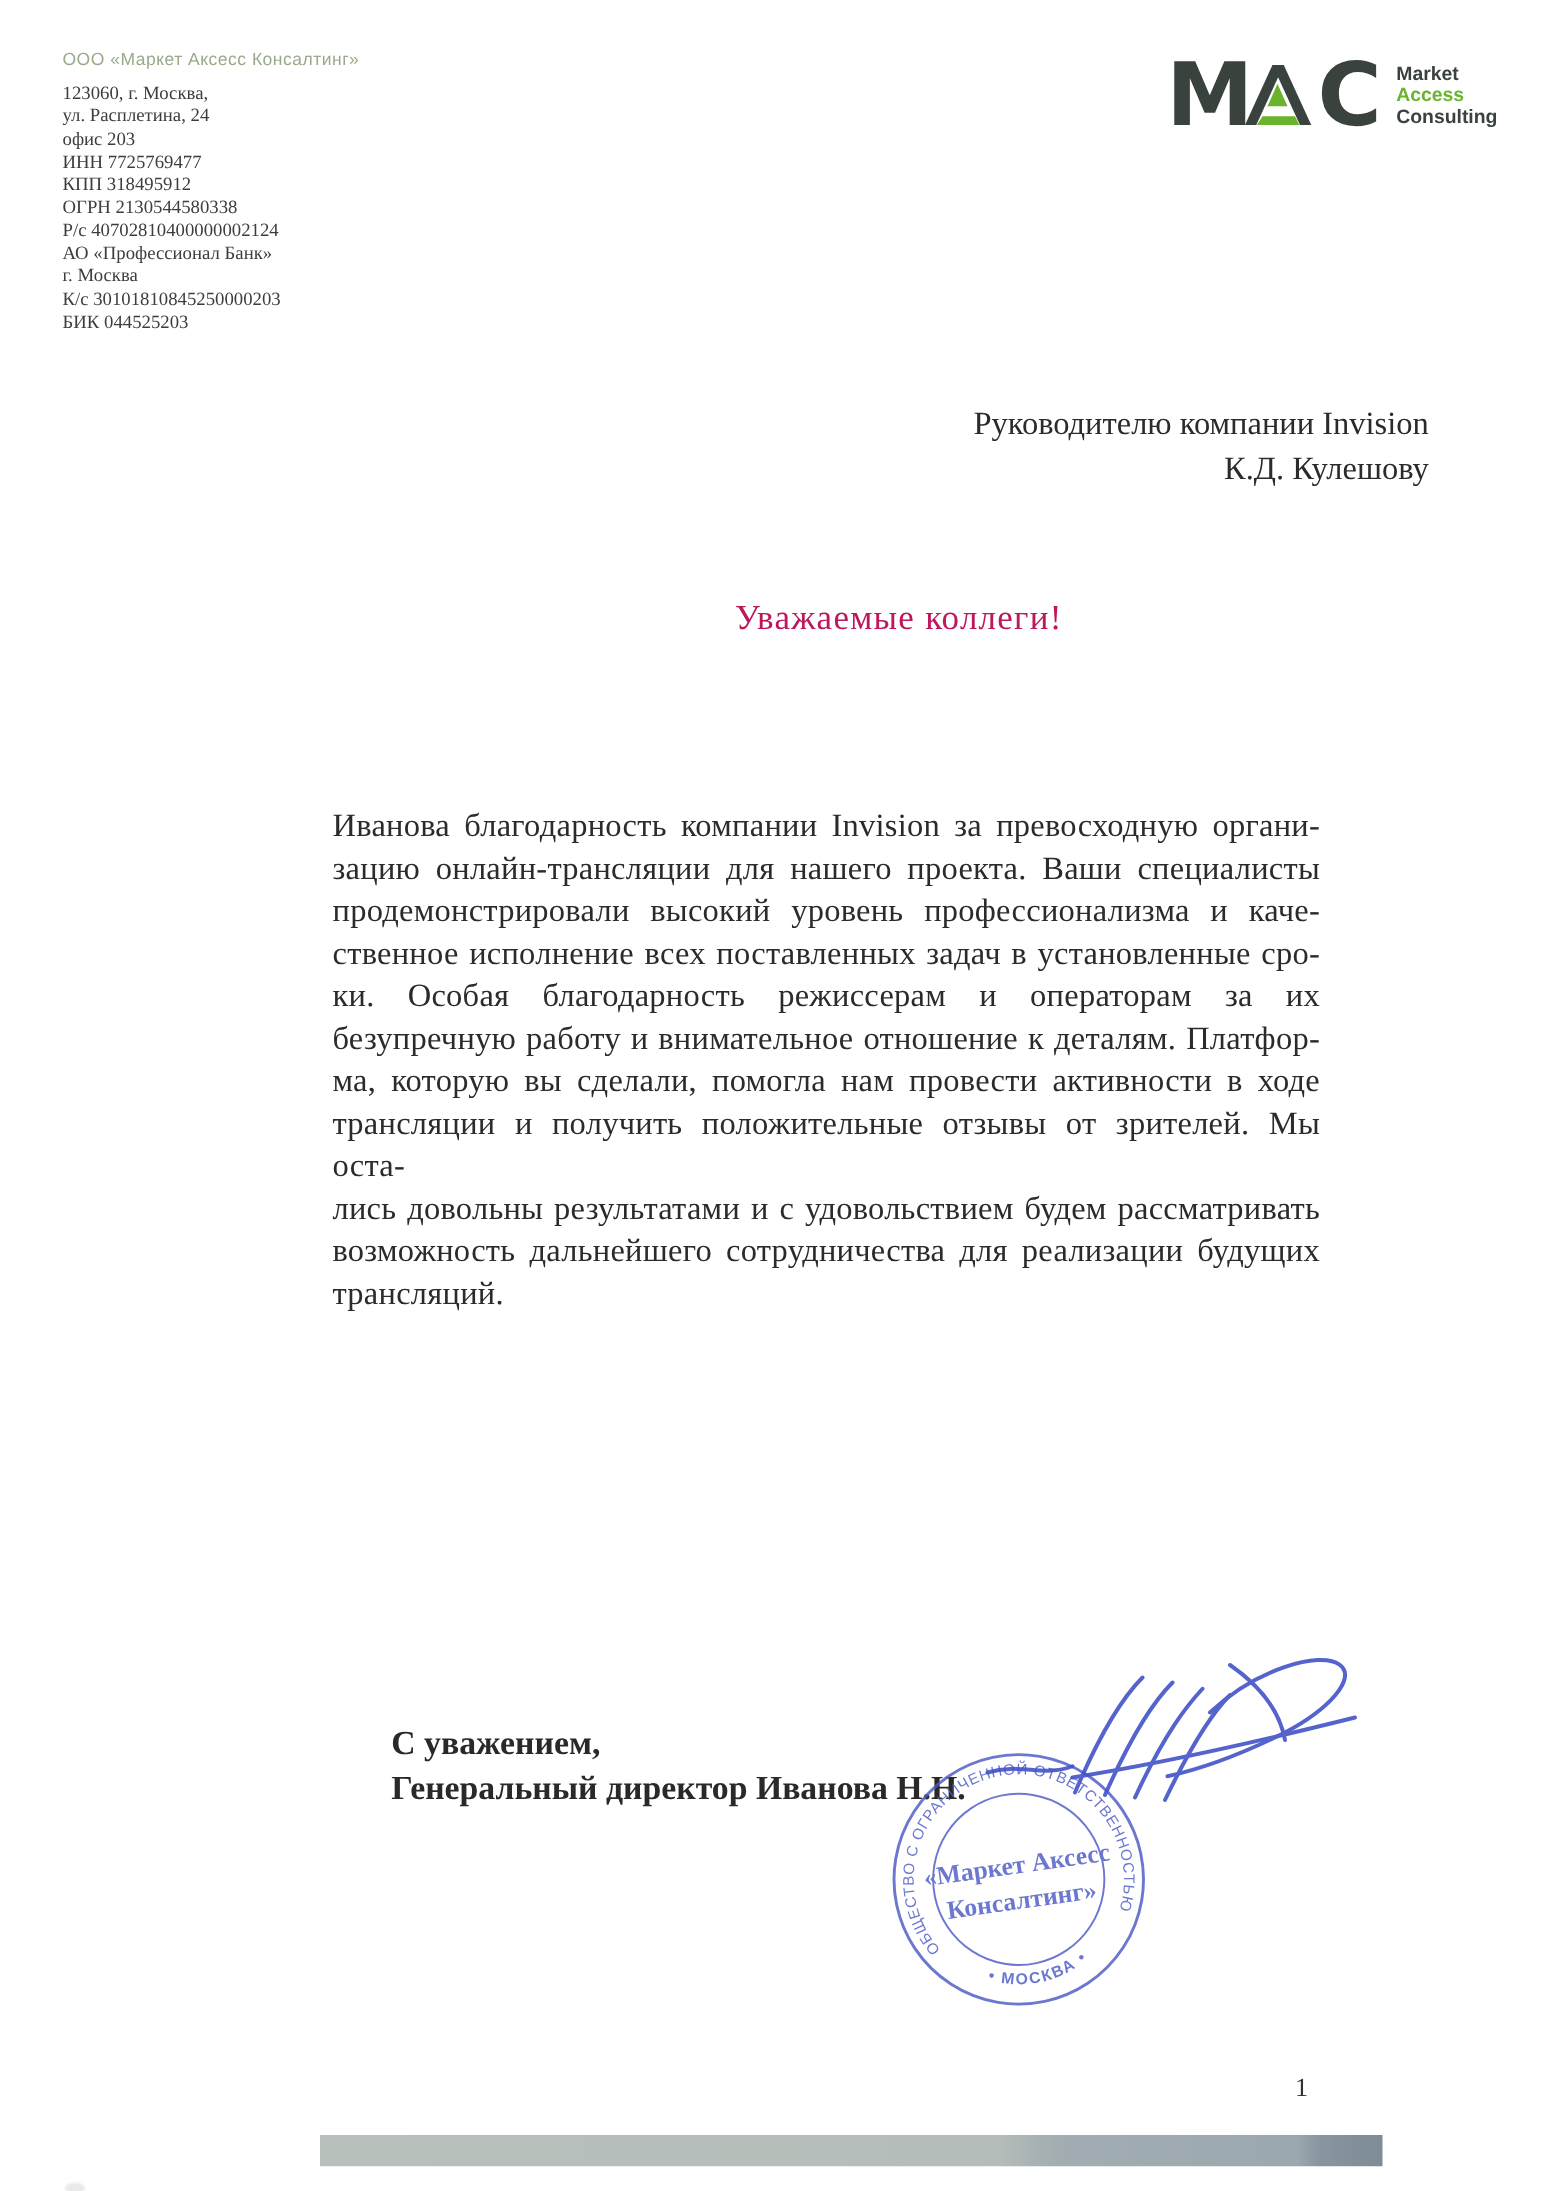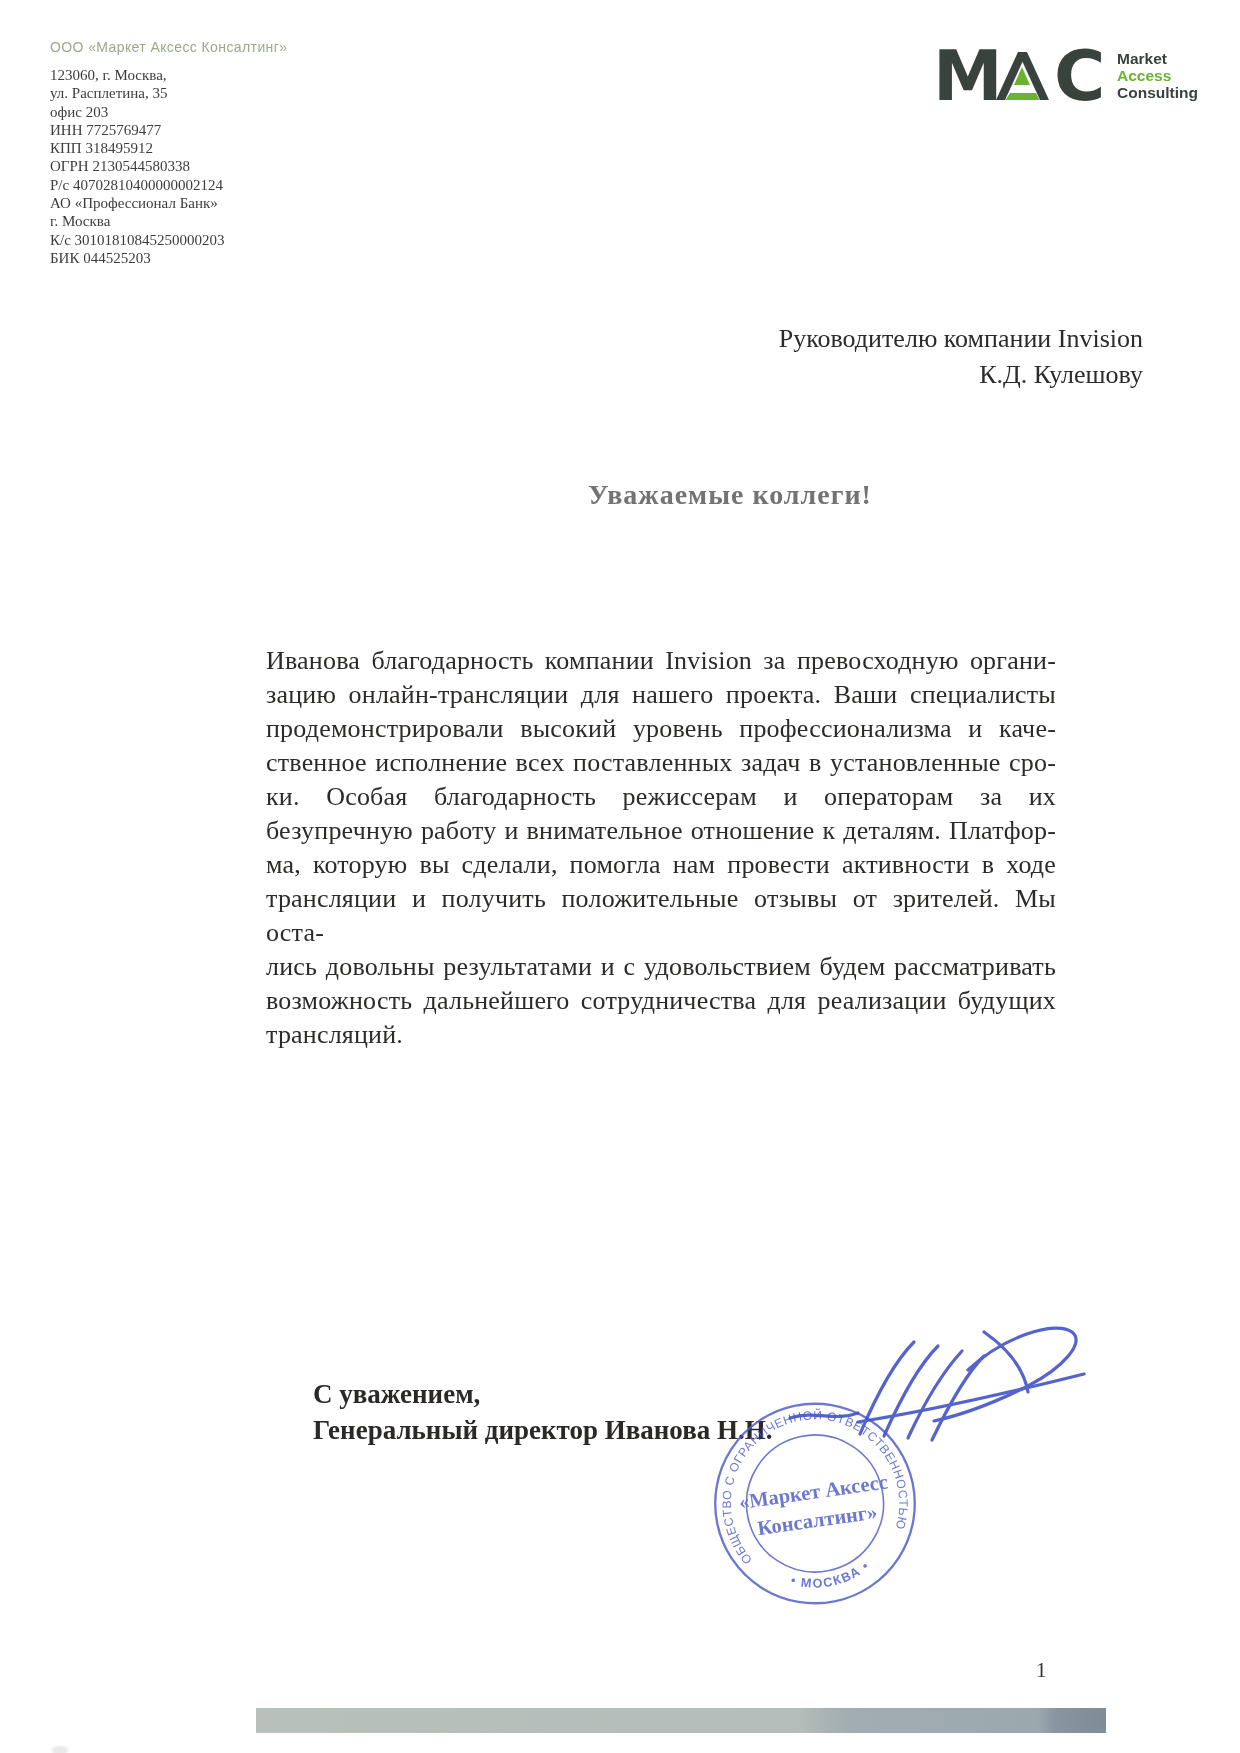--- a/index.html
+++ b/index.html
@@ -21,21 +21,21 @@
   }
   .logo { position:absolute; left:936px; top:30px; }
   
   .recipient-block {
     position:absolute; right:97px; top:303px;
     text-align:right; font-size:26px; line-height:36px; color:#2b2b2b;
   }
   
   .greeting {
     position:absolute; left:588px; top:461px;
-    font-size:28px; font-weight:bold; letter-spacing:1px; color:#737373;
+    font-size:28px; font-weight:normal; letter-spacing:1px; color:#be185d;
     white-space:nowrap;
   }
   
   .body-text {
     position:absolute; left:266px; top:626px; width:790px;
     font-size:26px; line-height:34px; color:#2d2b29;
   }
   .body-line { text-align:justify; text-align-last:justify; letter-spacing:.2px; }
   .body-line.last { text-align-last:left; }
   
@@ -65,21 +65,21 @@
 </style>
 </head>
 <body>
 
 <div class="page">
 
   <div class="company-name">ООО «Маркет Аксесс Консалтинг»</div>
 
   <div class="address-block">
     <div>123060, г. Москва,</div>
-    <div>ул. Расплетина, 35</div>
+    <div>ул. Расплетина, 24</div>
     <div>офис 203</div>
     <div>ИНН 7725769477</div>
     <div>КПП 318495912</div>
     <div>ОГРН 2130544580338</div>
     <div>Р/с 40702810400000002124</div>
     <div>АО «Профессионал Банк»</div>
     <div>г. Москва</div>
     <div>К/с 30101810845250000203</div>
     <div>БИК 044525203</div>
   </div>

